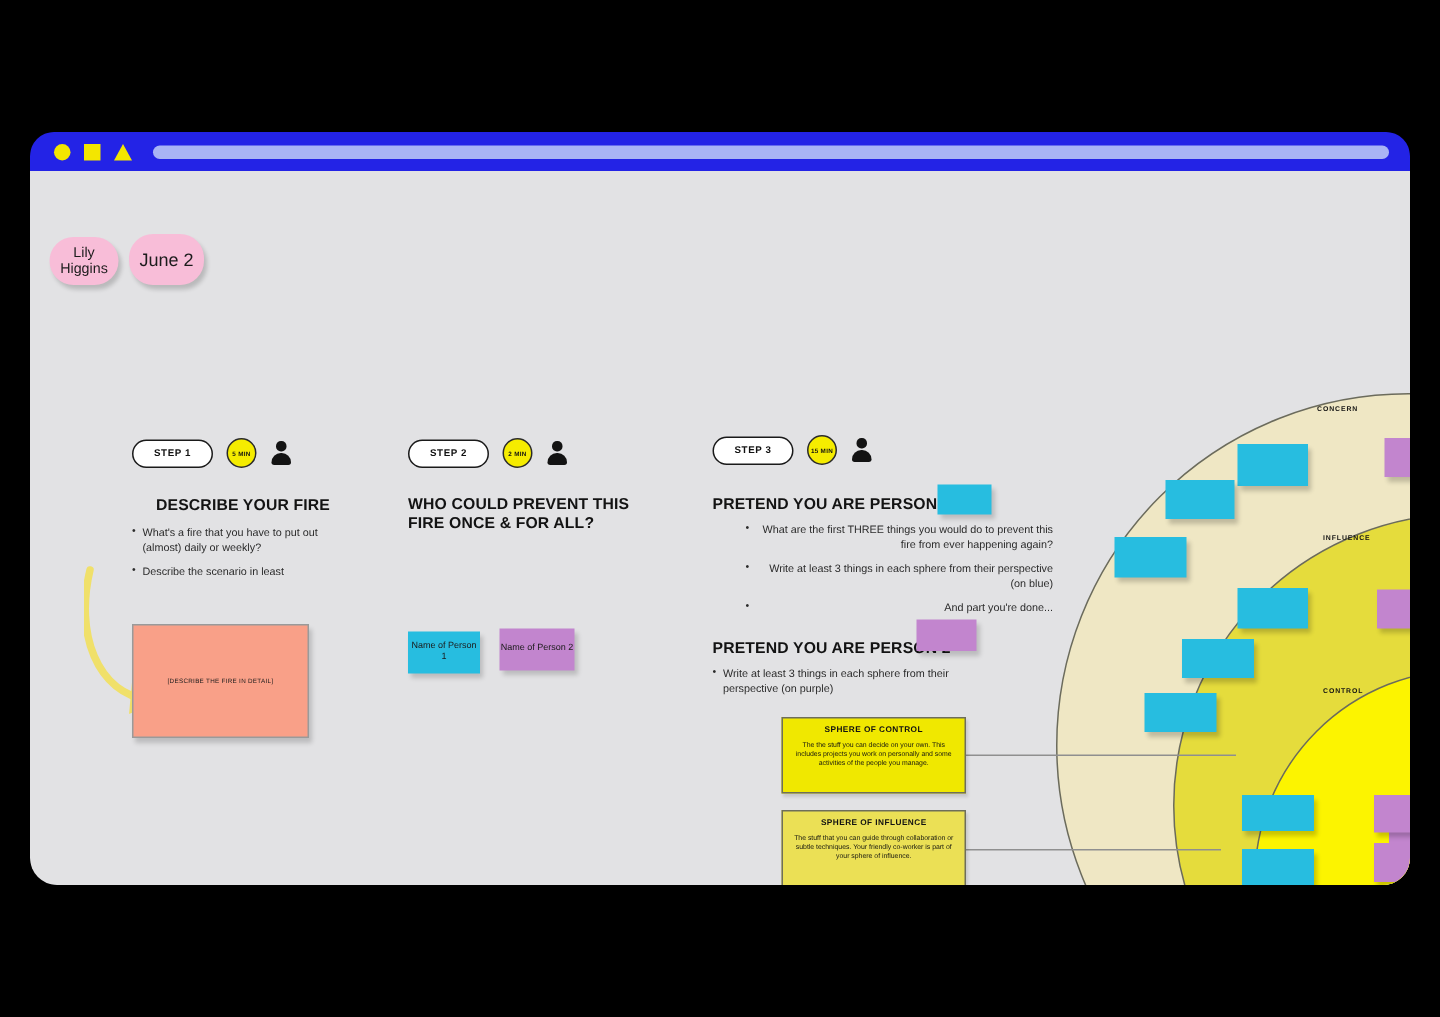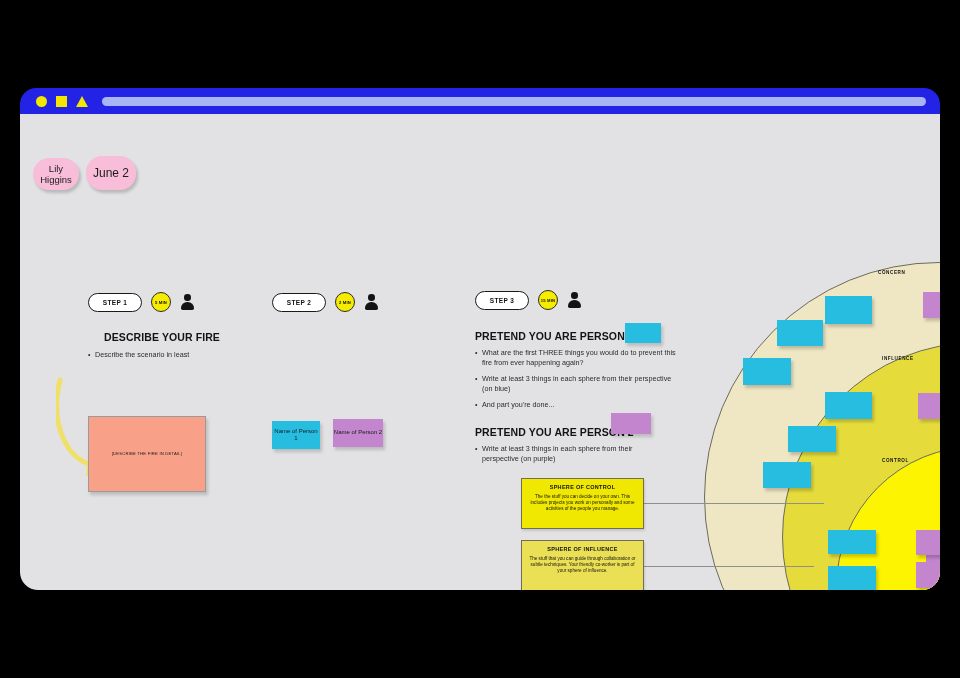--- a/index.html
+++ b/index.html
@@ -218,57 +218,59 @@
         <div class="step-timer">5 MIN</div>
         <div class="step-person">
           <span class="head"></span>
           <span class="body"></span>
         </div>
       </div>
 
       <div class="col-title" style="left:68px; top:217px; width:180px;padding-left:16px;">DESCRIBE YOUR FIRE</div>
 
       <div class="bullets" style="left:68px; top:236px; width:146px;">
+        <p>What's a fire that you have to put out (almost) daily or weekly?</p>
         <p>Describe the scenario in least</p>
       </div>
 
       <svg id="flow-arrow" viewBox="0 0 58 106">
         <path d="M4 4 C-6 46 8 86 44 91" fill="none" stroke="#f0e06a" stroke-width="5" stroke-linecap="round"></path>
         <path d="M32 79 L50 92 L30 100 Z" fill="#f0e06a"></path>
       </svg>
 
       <div class="sticky sticky-salmon" id="big-salmon">[DESCRIBE THE FIRE IN DETAIL]</div>
 
       <div class="step-row" style="left:252px; top:178px;">
         <div class="step-pill">STEP 2</div>
         <div class="step-timer">2 MIN</div>
         <div class="step-person">
           <span class="head"></span>
           <span class="body"></span>
         </div>
       </div>
 
+      <div class="col-title" style="left:252px; top:216px; width:160px;">WHO COULD PREVENT THIS FIRE ONCE &amp; FOR ALL?</div>
 
 
       <div class="sticky sticky-blue" id="note-person1">Name of Person 1</div>
       <div class="sticky sticky-purple" id="note-person2">Name of Person 2</div>
 
       <div class="step-row" style="left:455px; top:176px;">
         <div class="step-pill">STEP 3</div>
         <div class="step-timer">15 MIN</div>
         <div class="step-person">
           <span class="head"></span>
           <span class="body"></span>
         </div>
       </div>
 
       <div class="col-title" style="left:455px; top:216px; width:180px;">PRETEND YOU ARE PERSON 1</div>
       <div class="sticky sticky-blue" id="tag-person1" style="background: rgb(39, 189, 224);"></div>
 
-      <div class="bullets" style="left:455px; top:234px; width:205px;">
+      <div class="bullets" style="left:477px; top:234px; width:205px;text-align:right;">
         <p>What are the first THREE things you would do to prevent this fire from ever happening again?</p>
         <p>Write at least 3 things in each sphere from their perspective (on blue)</p>
         <p>And part you're done...</p>
       </div>
 
       <div class="col-title" style="left:455px; top:312px; width:180px;">PRETEND YOU ARE PERSON 2</div>
       <div class="sticky sticky-purple" id="tag-person2" style="background: rgb(194, 133, 206);"></div>
 
       <div class="bullets" style="left:455px; top:330px; width:180px;">
         <p>Write at least 3 things in each sphere from their perspective (on purple)</p>

